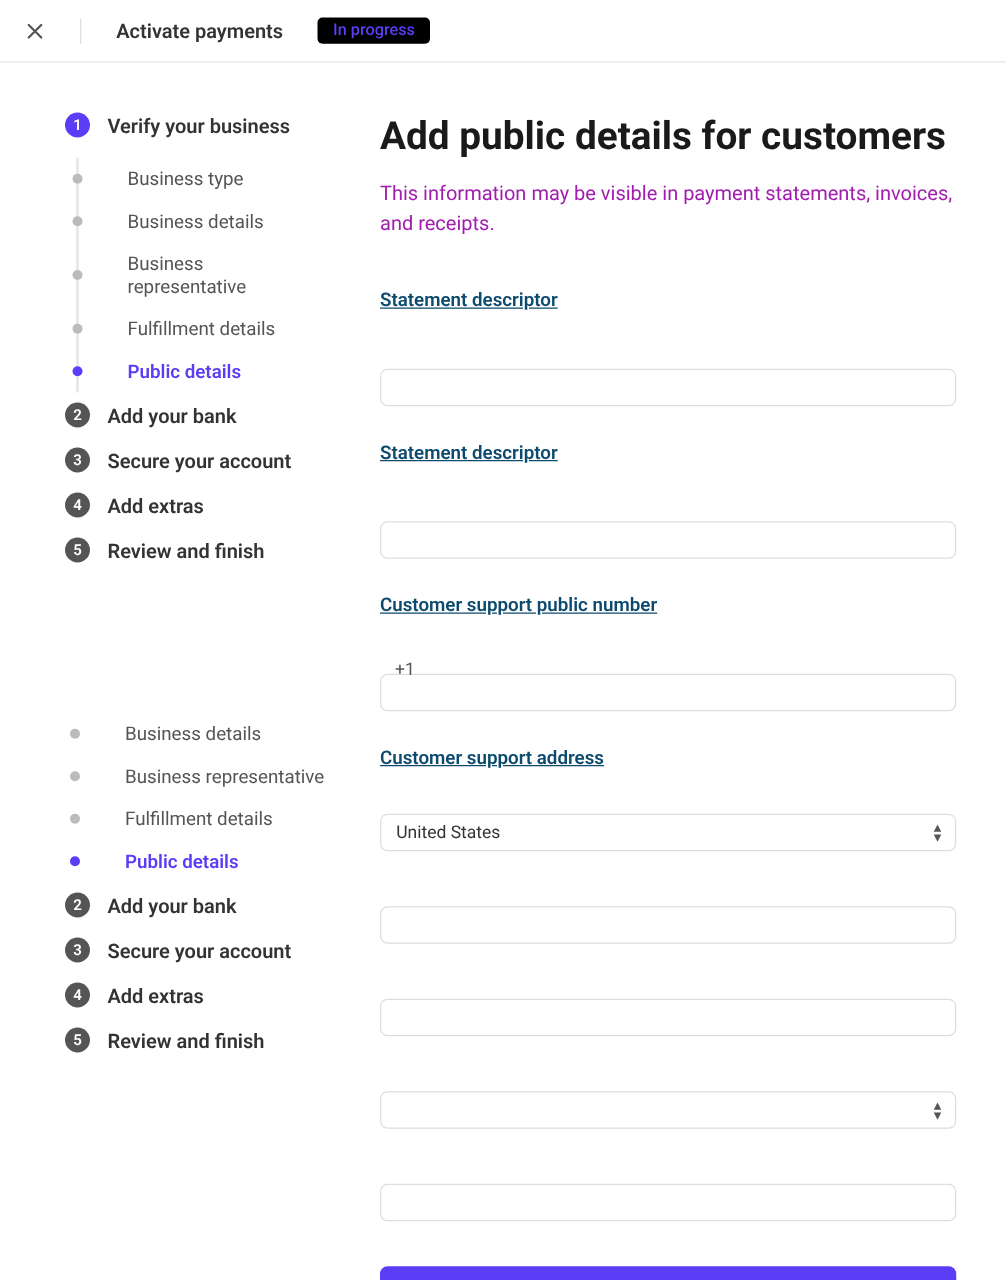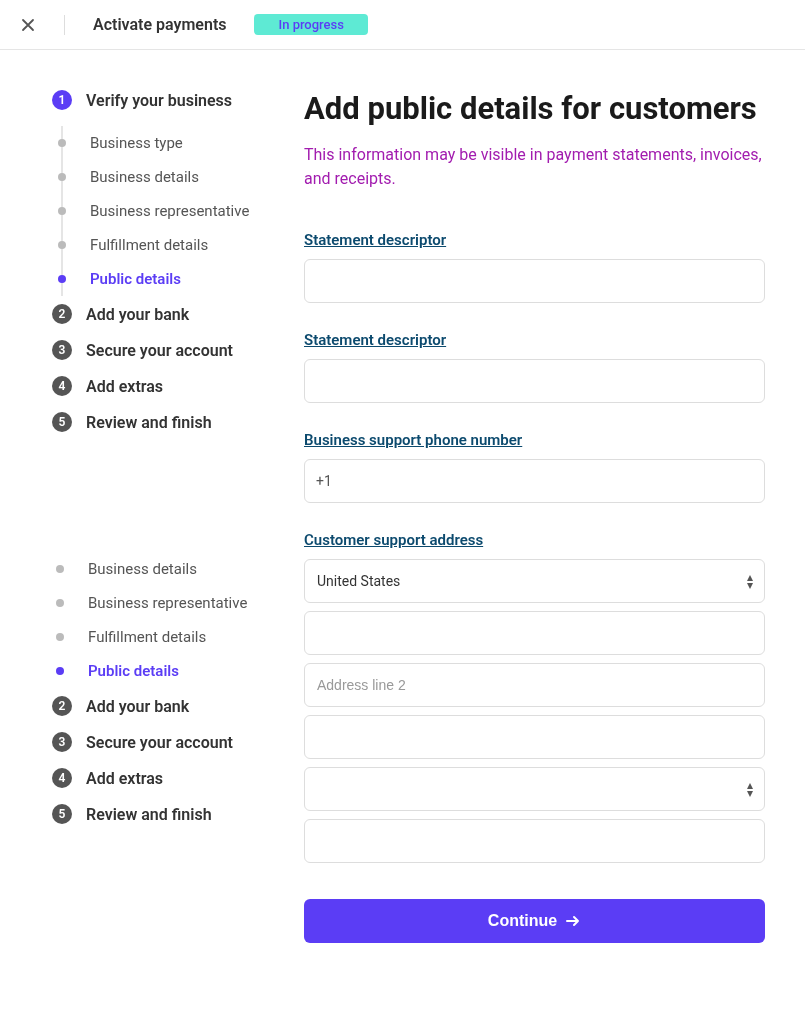--- a/index.html
+++ b/index.html
@@ -27,22 +27,22 @@
     width: 1px; height: 20px; background: #ddd;
   }
   .wizard-title {
     font-size: 16px;
     font-weight: 600;
     color: #333;
   }
   .status-badge {
     font-size: 13px;
     color: #5b3df5;
-    background: #5eead4;
-    padding: 3px 24px;
+    background: #000000;
+    padding: 3px 12px;
     border-radius: 4px;
     font-weight: 500;
   }
   .content {
     display: flex;
     padding-top: 40px;
   }
   .sidebar {
     width: 280px;
     padding-left: 52px;
@@ -73,21 +73,21 @@
   }
   .substeps {
     border-left: 2px solid #e5e5e5;
     margin-left: 9px;
     padding-left: 0;
     margin-bottom: 8px;
   }
   .substep {
     display: flex;
     align-items: center;
-    gap: 16px;
+    gap: 28px;
     padding: 8px 0 8px 0;
     margin-left: -6px;
     cursor: pointer;
   }
   .substep-dot {
     width: 8px; height: 8px;
     border-radius: 50%;
     background: #bbb;
     flex-shrink: 0;
     margin-left: 1px;
@@ -127,27 +127,28 @@
   .field-label {
     font-size: 15px;
     font-weight: 600;
     color: #0c4a6e;
     margin-bottom: 10px;
     display: block;
     text-decoration: underline;
   }
   .input, .select {
     width: 100%;
-    height: 44px;
+    height: 30px;
     border: 1px solid #ddd;
     border-radius: 6px;
     padding: 0 12px;
     font-size: 14px;
     color: #333;
     background: #fff;
+    margin-top: 36px;
   }
   .input::placeholder { color: #999; }
   .select-wrap {
     position: relative;
   }
   .select {
     appearance: none;
     cursor: pointer;
   }
   .select-arrows {
@@ -294,38 +295,37 @@
       <label class="field-label">Statement descriptor</label>
       <input class="input" value="" style="">
     </div>
 
     <div class="field">
       <label class="field-label">Statement descriptor</label>
       <input class="input" value="" style="">
     </div>
 
     <div class="field">
-      <label class="field-label">Business support phone number</label>
+      <label class="field-label">Customer support public number</label>
       <div class="phone-wrap">
         <span class="phone-prefix">+1</span>
         <input class="input phone-input" value="" style="">
       </div>
     </div>
 
     <div class="field stack">
       <label class="field-label">Customer support address</label>
 
       <div class="select-wrap">
         <div class="select" style="display:flex;align-items:center;">United States</div>
         <div class="select-arrows">▴<br>▾</div>
       </div>
 
       <input class="input" value="" style="">
 
-      <input class="input" placeholder="Address line 2" style="">
 
       <input class="input" value="" style="">
 
       <div class="select-wrap">
         <div class="select" style="display:flex;align-items:center;"></div>
         <div class="select-arrows">▴<br>▾</div>
       </div>
 
       <input class="input" value="" style="">
     </div>

